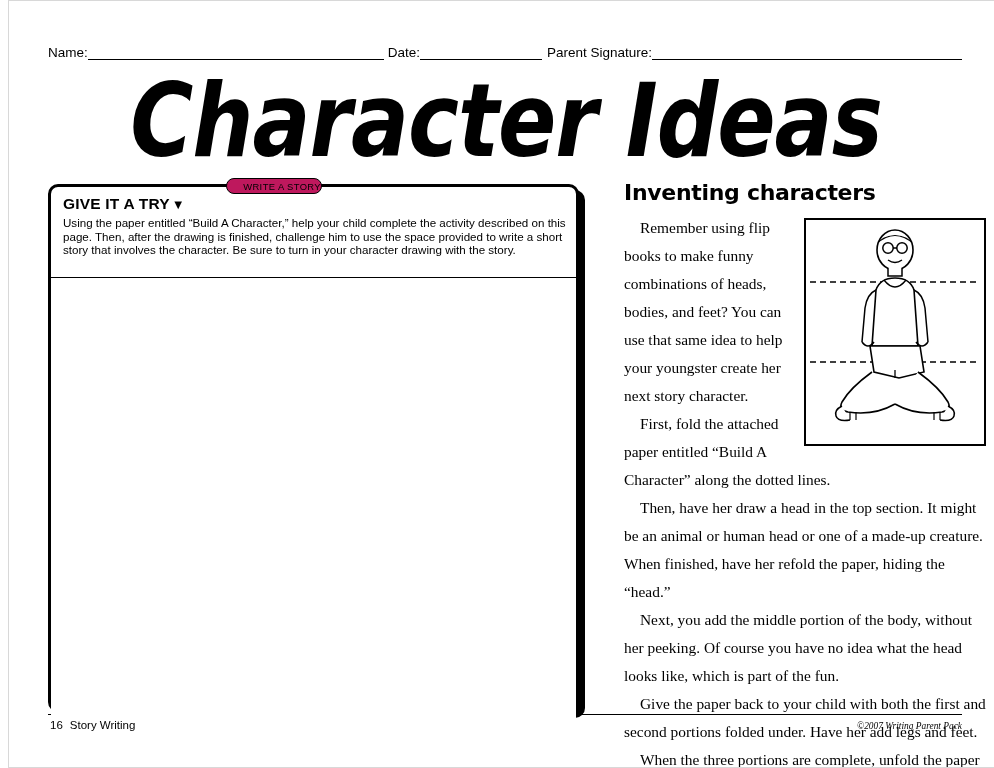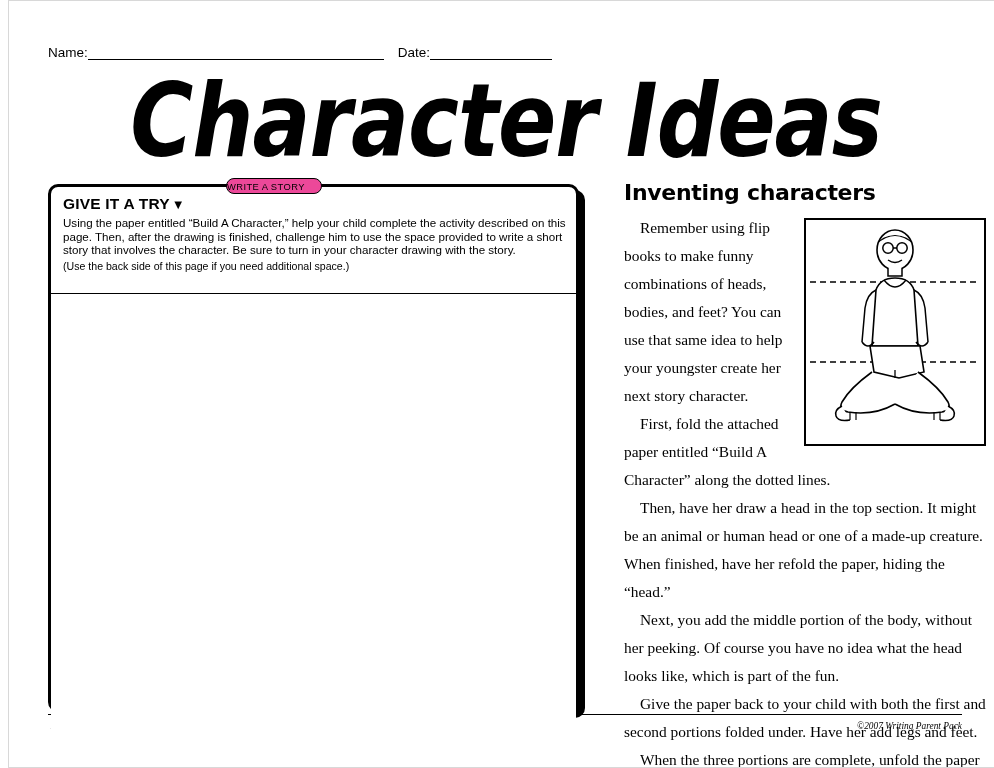--- a/index.html
+++ b/index.html
@@ -130,23 +130,23 @@
     font-family: "Liberation Sans", sans-serif;
   }
   .write-tab {
     position: absolute;
     left: 218px;
     top: 178px;
     width: 96px;
     height: 16px;
     border: 1.5px solid #000;
     border-radius: 9px;
-    background: #ec4899;
+    background: #be185d;
     z-index: 5;
-    text-align: left;
+    text-align: right;
     font-size: 9.4px;
     letter-spacing: 0.4px;
     line-height: 15px;
     font-family: "Liberation Sans", sans-serif;
     box-sizing: border-box;
   }
   .panel-write-area {
     height: 440px;
     background: #fff;
   }
@@ -236,33 +236,36 @@
     <div class="hdr-field">
       <span class="hdr-label">Name:</span>
       <span class="hdr-rule rule-name"></span>
     </div>
     <span class="gap-a"></span>
     <div class="hdr-field">
       <span class="hdr-label">Date:</span>
       <span class="hdr-rule rule-date"></span>
     </div>
     <span class="gap-b"></span>
+    <div class="hdr-field">
+      <span class="hdr-label">Parent Signature:</span>
+      <span class="hdr-rule rule-sig"></span>
+    </div>
   </div>
 
   <div class="title">Character Ideas</div>
 
   <div class="panel-shadow"></div>
   <div class="panel">
     <div class="panel-inner">
       <div class="panel-head">
         <div class="give-it">
           <span>GIVE IT A TRY</span><span class="tri">▼</span>
         </div>
         <p class="panel-body-text">Using the paper entitled “Build A Character,” help your child complete the activity described on this page. Then, after the drawing is finished, challenge him to use the space provided to write a short story that involves the character. Be sure to turn in your character drawing with the story.</p>
-        <p class="panel-note">(Use the back side of this page if you need additional space.)</p>
       </div>
       <div class="panel-write-area"></div>
     </div>
   </div>
   <div class="write-tab">WRITE A STORY</div>
 
   <div class="right-col">
     <h2 class="right-title">Inventing characters</h2>
 
     <div class="body-serif para-flow">

